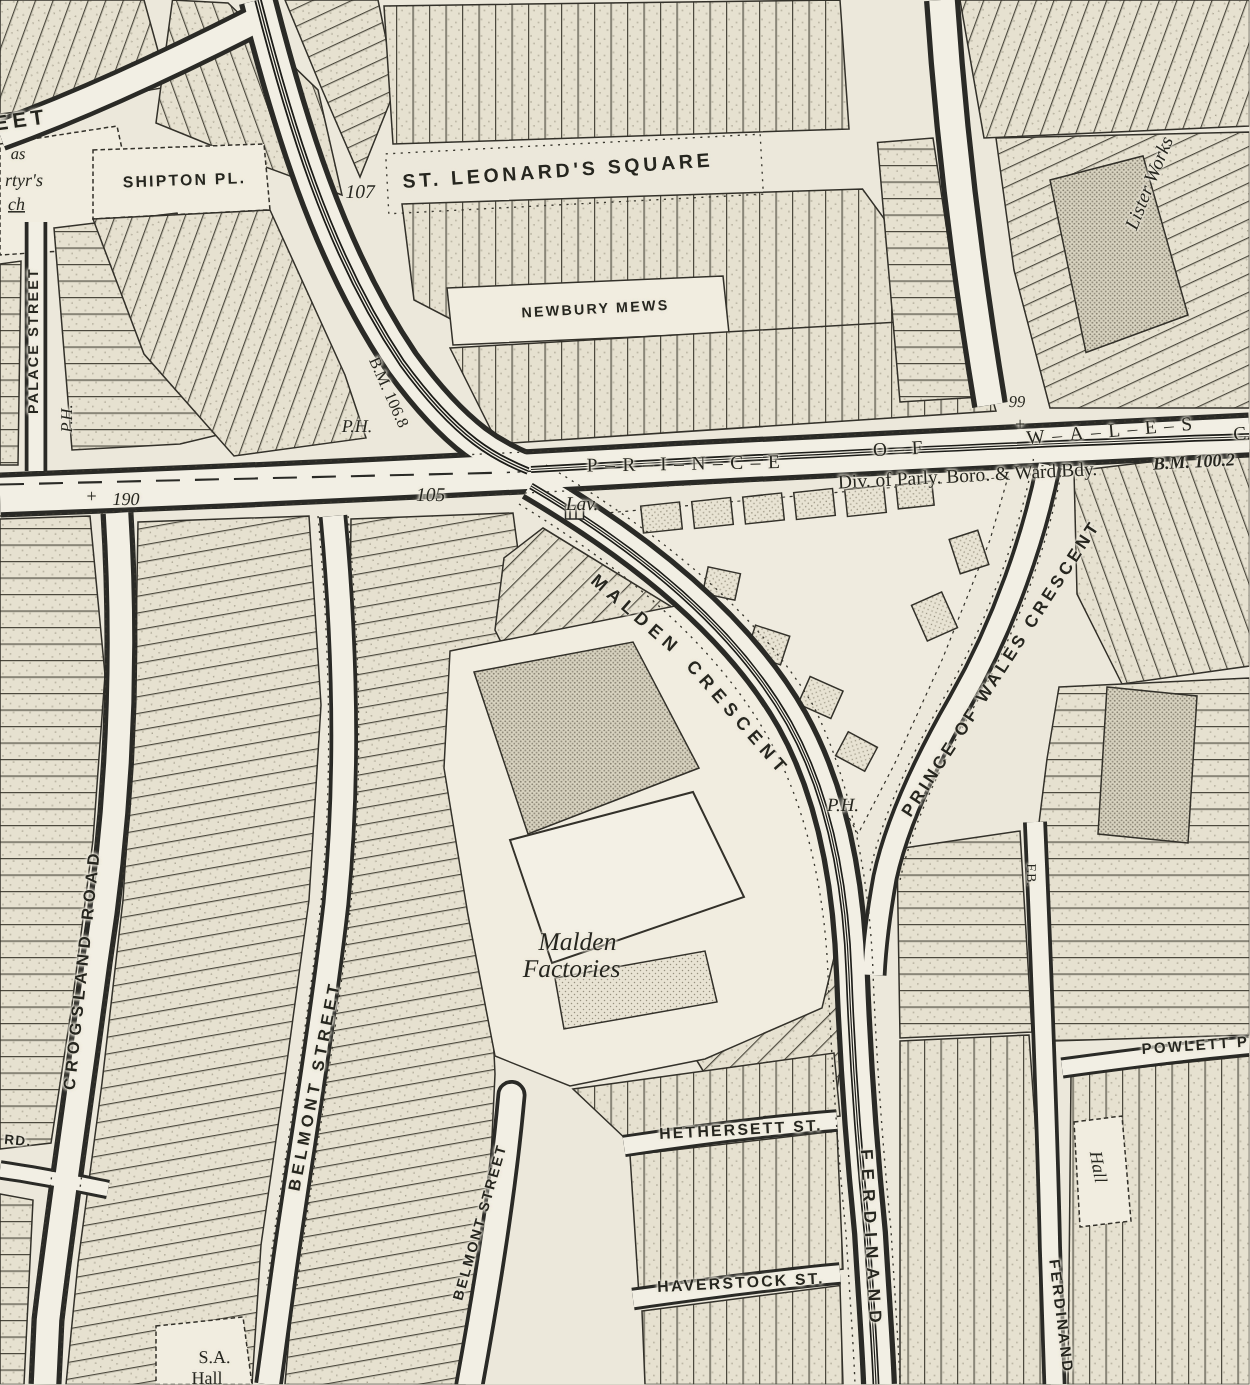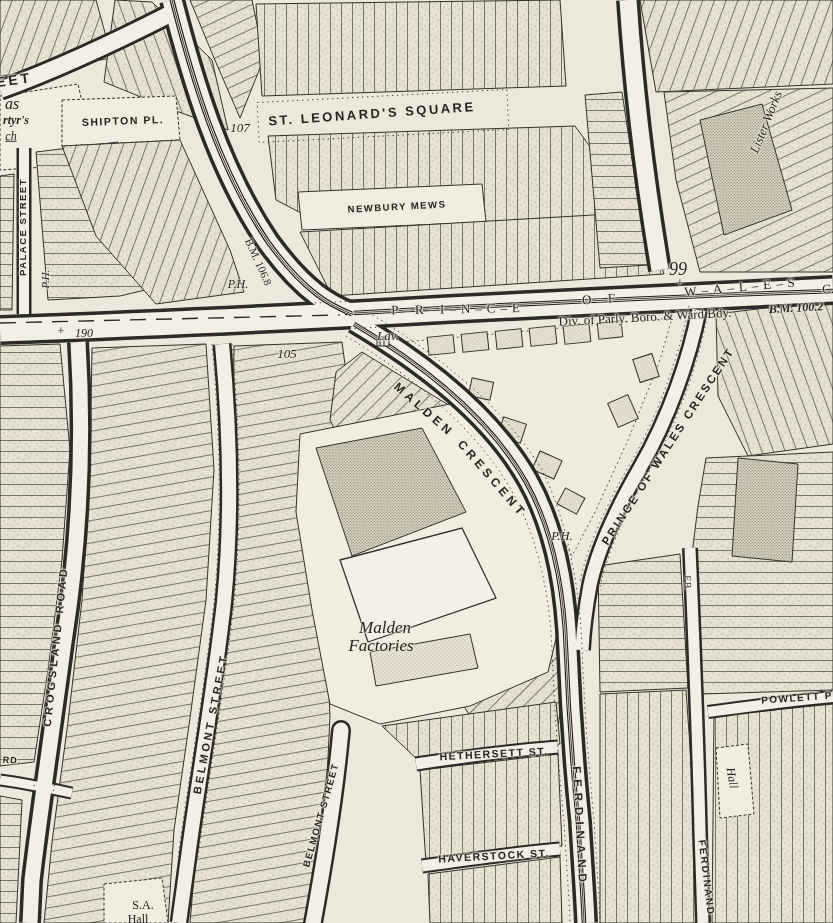--- a/index.html
+++ b/index.html
@@ -179,40 +179,40 @@
     <path d="M354,324 C432,370 492,422 526,482 C554,532 564,592 566,650 C568,702 572,762 578,822 C581,872 583,897 584,923" stroke="#1c1c18" stroke-width="0.8"></path>
   </g>
 
   <g>
     <rect x="377" y="337" width="12" height="9" fill="#e8e3d3" stroke="#2a2a26" stroke-width="1"></rect>
     <path d="M380,337 V346 M384,337 V346" stroke="#2a2a26" stroke-width="1"></path>
   </g>
 </svg>
 
 <div class="lbl sans" style="left:14px;top:80px;transform:translate(-50%,-50%) rotate(-8deg);font-size:14px;letter-spacing:3px;">EET</div>
-<div class="lbl serif it" style="left:12px;top:104px;transform:translate(-50%,-50%);font-size:16px;">as</div>
-<div class="lbl serif it" style="left:16px;top:120px;transform:translate(-50%,-50%);font-size:12px;font-weight:bold;">rtyr's</div>
+<div class="lbl serif it" style="left:12px;top:104px;transform:translate(-50%,-50%);font-size:11px;">as</div>
+<div class="lbl serif it" style="left:16px;top:120px;transform:translate(-50%,-50%);font-size:12px;">rtyr's</div>
 <div class="lbl serif it" style="left:11px;top:136px;transform:translate(-50%,-50%);font-size:12px;text-decoration:underline;">ch</div>
 <div class="lbl sans" style="left:123px;top:121px;transform:translate(-50%,-50%) rotate(-2deg);font-size:10.5px;letter-spacing:1.5px;">SHIPTON PL.</div>
 <div class="lbl serif it" style="left:240px;top:128px;transform:translate(-50%,-50%);font-size:13px;font-style:italic;">107</div>
 <div class="lbl sans" style="left:372px;top:114px;transform:translate(-50%,-50%) rotate(-4deg);font-size:13px;letter-spacing:2.5px;">ST. LEONARD'S SQUARE</div>
 <div class="lbl sans" style="left:397px;top:207px;transform:translate(-50%,-50%) rotate(-3deg);font-size:9.5px;letter-spacing:1.5px;">NEWBURY MEWS</div>
 <div class="lbl serif it ctr" style="left:766px;top:122px;transform:translate(-50%,-50%) rotate(-68deg);font-size:13px;">Lister Works</div>
 <div class="lbl sans" style="left:23px;top:227px;transform:translate(-50%,-50%) rotate(-90deg);font-size:9.5px;letter-spacing:1.5px;">PALACE STREET</div>
 <div class="lbl serif it" style="left:46px;top:279px;transform:translate(-50%,-50%) rotate(-90deg);font-size:11px;">P.H.</div>
 <div class="lbl serif it" style="left:238px;top:284px;transform:translate(-50%,-50%);font-size:12px;">P.H.</div>
 <div class="lbl serif" style="left:258px;top:262px;transform:translate(-50%,-50%) rotate(66deg);font-size:11px;">B.M. 106.8</div>
 <div class="lbl serif" style="left:61px;top:331px;transform:translate(-50%,-50%);font-size:12px;">+</div>
 <div class="lbl serif it" style="left:84px;top:333px;transform:translate(-50%,-50%);font-size:12px;">190</div>
-<div class="lbl serif it" style="left:287px;top:330px;transform:translate(-50%,-50%);font-size:13px;margin-top:24px;">105</div>
+<div class="lbl serif it" style="left:287px;top:330px;transform:translate(-50%,-50%);font-size:13px;">105</div>
 <div class="lbl serif" style="left:458px;top:309px;transform:translate(-50%,-50%) rotate(-1deg);font-size:13px;letter-spacing:5px;">P–R–I–N–C–E</div>
 <div class="lbl serif" style="left:601px;top:299px;transform:translate(-50%,-50%) rotate(-3deg);font-size:13px;letter-spacing:5px;">O–F</div>
 <div class="lbl serif" style="left:742px;top:287px;transform:translate(-50%,-50%) rotate(-5deg);font-size:13px;letter-spacing:5px;">W–A–L–E–S</div>
 <div class="lbl serif" style="left:828px;top:289px;transform:translate(-50%,-50%) rotate(-5deg);font-size:13px;">C.</div>
-<div class="lbl serif it" style="left:678px;top:269px;transform:translate(-50%,-50%);font-size:18px;text-align:right;">99</div>
+<div class="lbl serif it" style="left:678px;top:269px;transform:translate(-50%,-50%);font-size:11px;text-align:right;">99</div>
 <div class="lbl serif" style="left:680px;top:283px;transform:translate(-50%,-50%);font-size:12px;">+</div>
 <div class="lbl serif" style="left:645px;top:317px;transform:translate(-50%,-50%) rotate(-3deg);font-size:13px;">Div. of Parly. Boro. &amp; Ward Bdy.</div>
 <div class="lbl serif it" style="left:796px;top:308px;transform:translate(-50%,-50%) rotate(-3deg);font-size:12px;font-weight:700;">B.M. 100.2</div>
 <div class="lbl serif it" style="left:388px;top:336px;transform:translate(-50%,-50%);font-size:13px;">Lav.</div>
 <div class="lbl sans" style="left:424px;top:410px;transform:translate(-50%,-50%) rotate(41deg);font-size:12px;letter-spacing:4px;">MALDEN</div>
 <div class="lbl sans" style="left:492px;top:479px;transform:translate(-50%,-50%) rotate(49deg);font-size:12px;letter-spacing:4px;">CRESCENT</div>
 <div class="lbl serif it" style="left:562px;top:537px;transform:translate(-50%,-50%);font-size:12.5px;">P.H.</div>
 <div class="lbl sans" style="left:668px;top:446px;transform:translate(-50%,-50%) rotate(-57deg);font-size:11.5px;letter-spacing:2.5px;">PRINCE OF WALES CRESCENT</div>
 <div class="lbl sans" style="left:56px;top:646px;transform:translate(-50%,-50%) rotate(-84deg);font-size:11px;letter-spacing:4px;">CROGSLAND ROAD</div>
 <div class="lbl sans" style="left:211px;top:724px;transform:translate(-50%,-50%) rotate(-79deg);font-size:11px;letter-spacing:3px;">BELMONT STREET</div>

